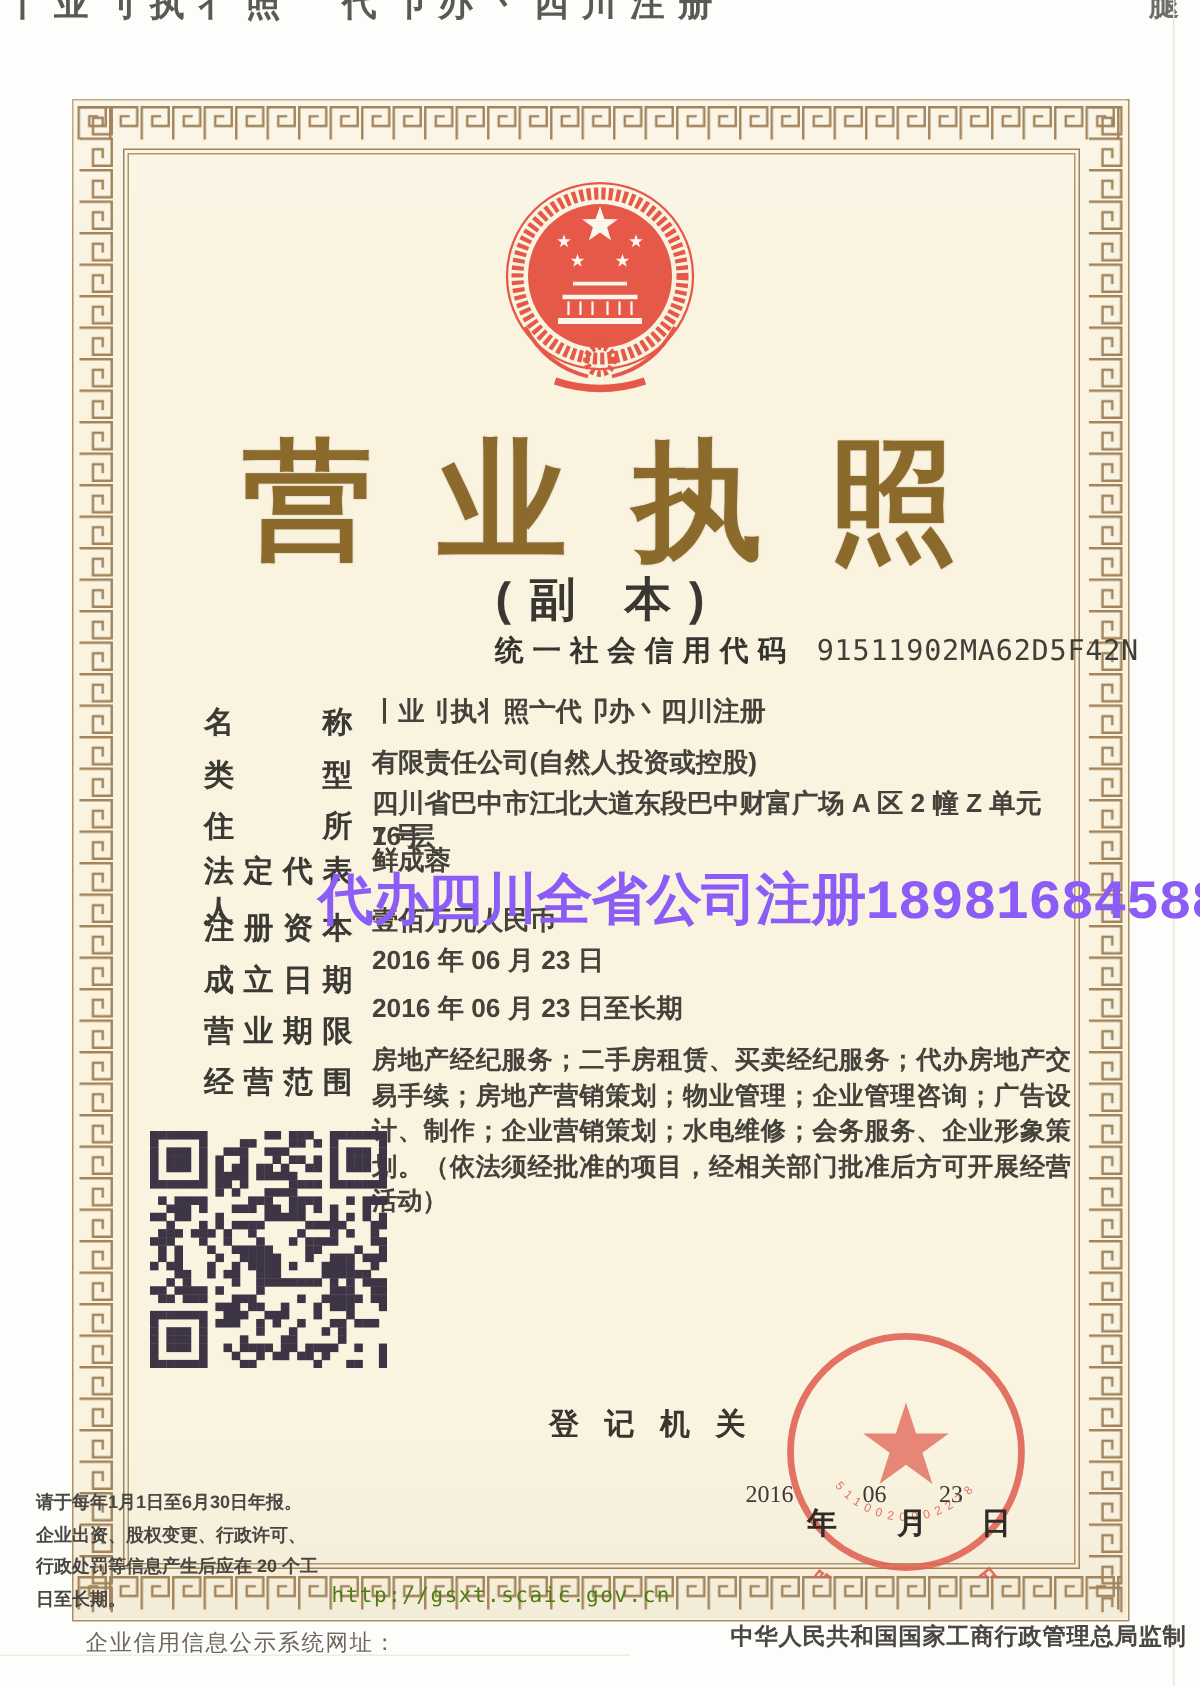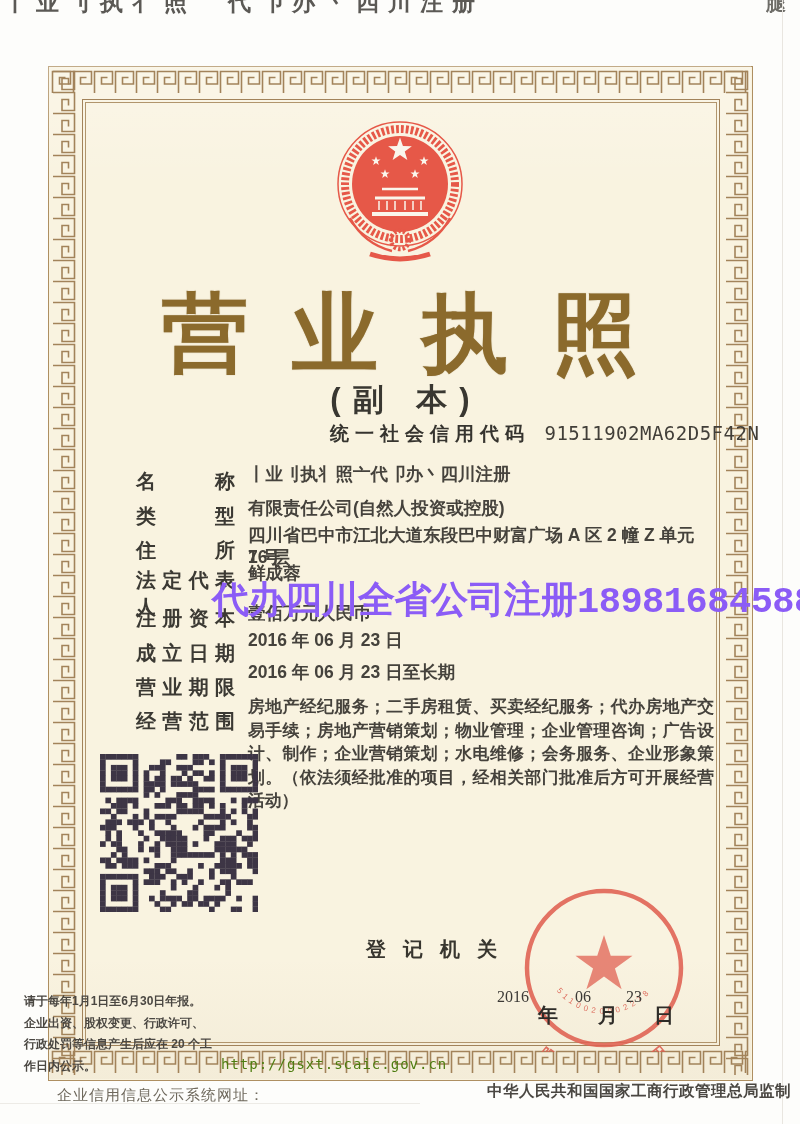--- a/index.html
+++ b/index.html
@@ -609,18 +609,18 @@
   <span class="abs dnum" style="left:497px;top:988px">2016</span>
   <span class="abs dcjk" style="left:538px;top:1002px">年</span>
   <span class="abs dnum" style="left:575px;top:988px">06</span>
   <span class="abs dcjk" style="left:598px;top:1002px">月</span>
   <span class="abs dnum" style="left:626px;top:988px">23</span>
   <span class="abs dcjk" style="left:654px;top:1002px">日</span>
 
   <div class="abs notice" style="top:993px">请于每年1月1日至6月30日年报。</div>
   <div class="abs notice" style="top:1015px">企业出资、股权变更、行政许可、</div>
   <div class="abs notice" style="top:1036px">行政处罚等信息产生后应在 20 个工</div>
-  <div class="abs notice" style="top:1058px">作日内公示。</div>
+  <div class="abs notice" style="top:1058px">日至长期。</div>
   <div class="abs weburl">http://gsxt.scaic.gov.cn</div>
   <div class="abs weblabel">企业信用信息公示系统网址：</div>
   <div class="abs issuer">中华人民共和国国家工商行政管理总局监制</div>
 
 </div>
 
 </body></html>

